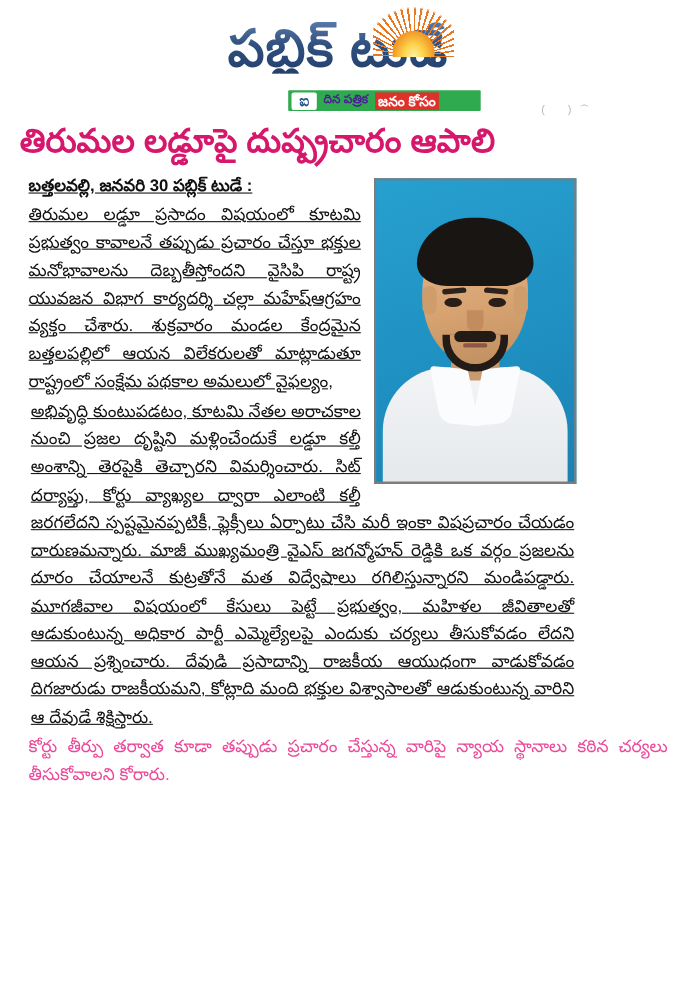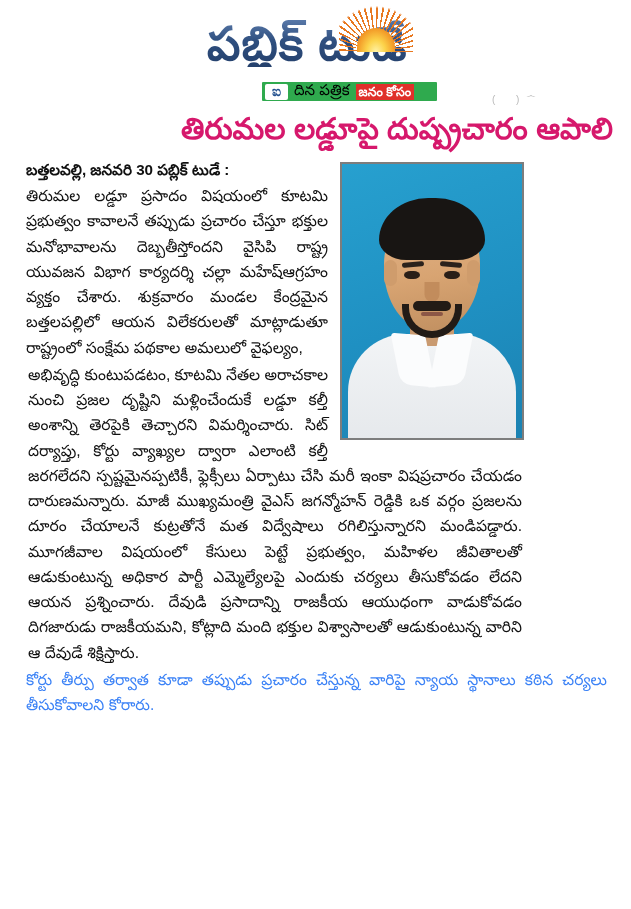--- a/index.html
+++ b/index.html
@@ -94,23 +94,23 @@
     flex: 0 0 auto;
     background: #ffffff;
     color: #22508e;
     font-size: 14px;
     font-weight: bold;
     line-height: 15px;
     text-align: center;
     border-radius: 2px;
   }
   .tagline-text {
-    color: #000000;
-    font-size: 15px;
-    font-weight: normal;
+    color: #4c1d95;
+    font-size: 11px;
+    font-weight: bold;
     white-space: nowrap;
   }
   .tagline-badge {
     background: #e0302a;
     color: #ffffff;
     font-size: 12.5px;
     font-weight: bold;
     padding: 0 3px;
     white-space: nowrap;
     line-height: 16px;
@@ -123,33 +123,34 @@
     font-size: 10px;
     color: #b9b9b9;
     letter-spacing: 9px;
     user-select: none;
   }
 
   
   .headline {
     margin: 0;
     padding: 2px 18px 0 18px;
-    text-align: right;
+    text-align: left;
     font-size: 30px;
     font-weight: bold;
     line-height: 1.25;
     color: #d6186c;
     letter-spacing: 0px;
   }
 
   
   .article {
     padding: 10px 24px 0 26px;
     box-sizing: border-box;
     width: 548px;
+    text-decoration: underline;
   }
   .photo-frame {
     float: right;
     width: 184px;
     height: 278px;
     margin: 4px 0 6px 12px;
     border: 2px solid #7d7d7d;
     box-sizing: border-box;
     background: #2196c8;
     position: relative;
@@ -264,21 +265,21 @@
     font-size: 15.2px;
     display: block;
     margin-bottom: 1px;
   }
   .para { margin: 2px; }
   .tail {
     clear: both;
     font-size: 15.6px;
     line-height: 1.62;
     text-align: justify;
-    color: #3b82f6;
+    color: #ec4899;
     margin: 0;
     padding: 0 24px 0 26px;
     box-sizing: border-box;
   }
 </style>
 </head>
 <body>
 
 <div class="masthead">
 

